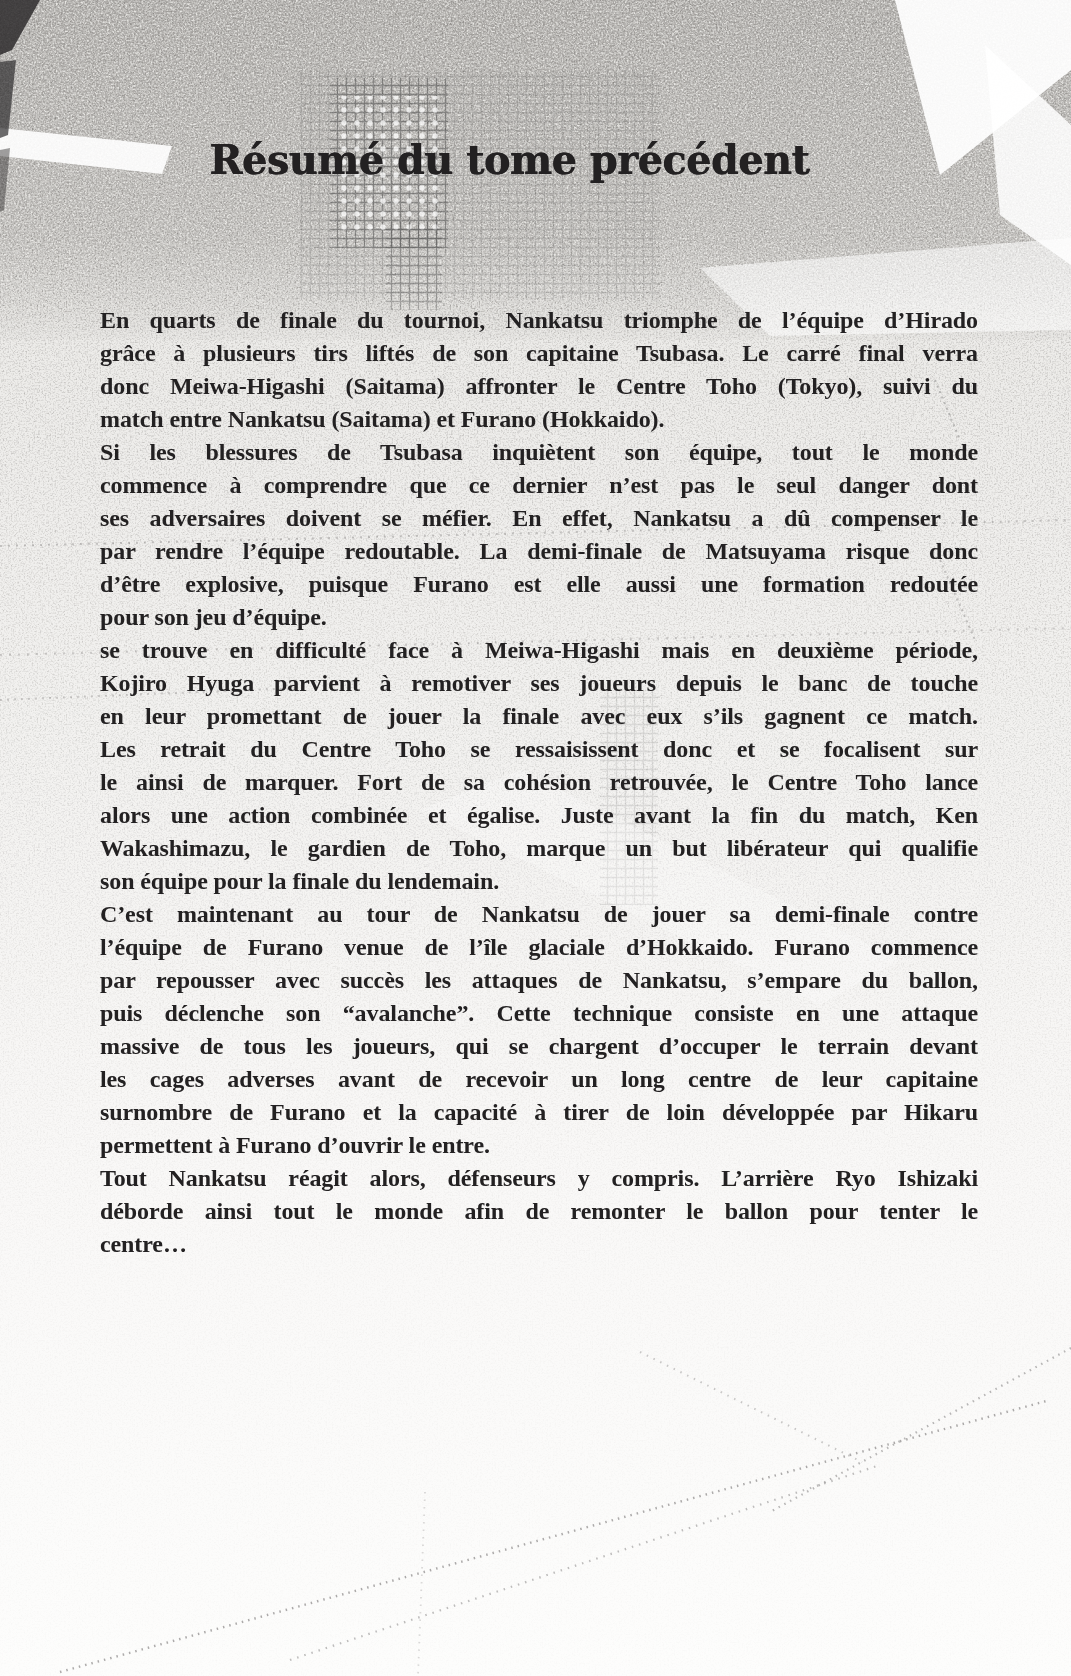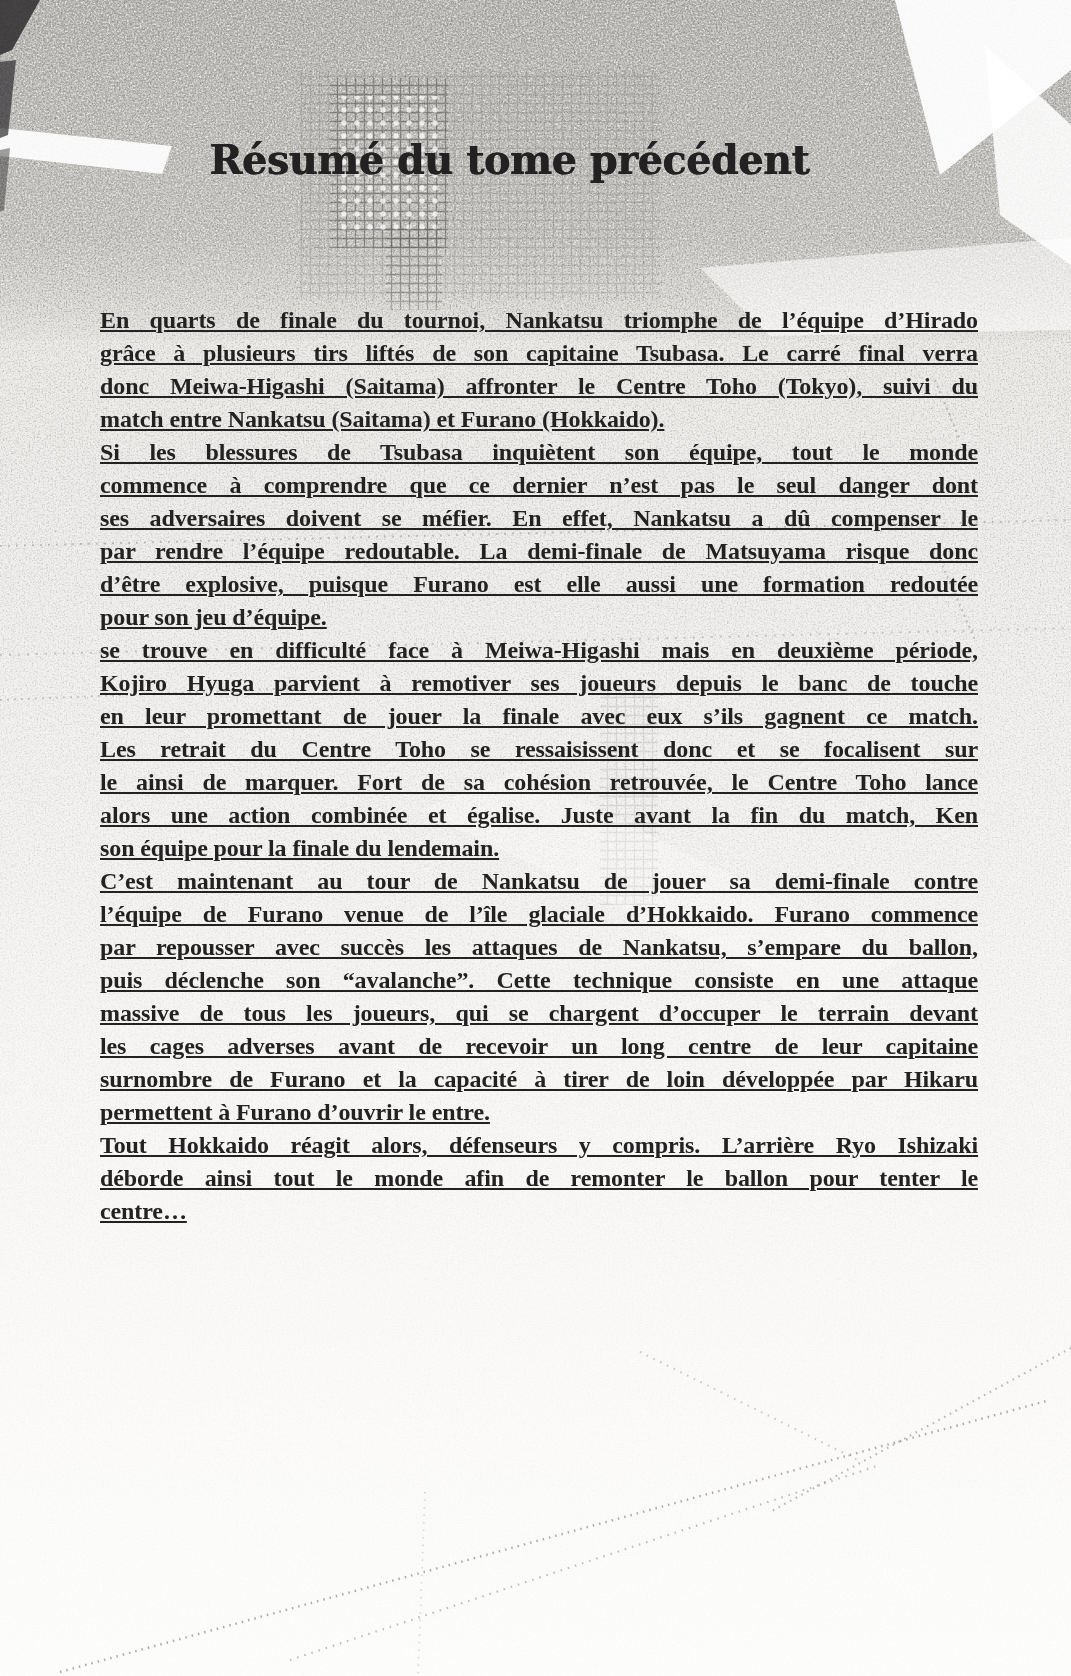--- a/index.html
+++ b/index.html
@@ -45,21 +45,21 @@
     position: absolute;
     left: 100px;
     top: 304px;
     width: 878px;
     color: var(--ink, #232122);
     font-size: 24px;
     font-weight: 700;
     line-height: 33px;
     letter-spacing: -0.1px;
   }
-  .paragraph { margin: 0; text-decoration: underline; }
+  .paragraph { margin: 0; }
   .line {
     text-align: justify;
     text-align-last: justify;
     height: 33px;
     overflow: visible;
   }
   .line.last {
     text-align-last: left;
   }
 </style>
@@ -170,32 +170,33 @@
         <div class="line">d’être explosive, puisque Furano est elle aussi une formation redoutée</div>
         <div class="line last">pour son jeu d’équipe.</div>
       </div>
       <div class="paragraph">
         <div class="line">se trouve en difficulté face à Meiwa-Higashi mais en deuxième période,</div>
         <div class="line">Kojiro Hyuga parvient à remotiver ses joueurs depuis le banc de touche</div>
         <div class="line">en leur promettant de jouer la finale avec eux s’ils gagnent ce match.</div>
         <div class="line">Les retrait du Centre Toho se ressaisissent donc et se focalisent sur</div>
         <div class="line">le ainsi de marquer. Fort de sa cohésion retrouvée, le Centre Toho lance</div>
         <div class="line">alors une action combinée et égalise. Juste avant la fin du match, Ken</div>
+        <div class="line">Wakashimazu, le gardien de Toho, marque un but libérateur qui qualifie</div>
         <div class="line last">son équipe pour la finale du lendemain.</div>
       </div>
       <div class="paragraph">
         <div class="line">C’est maintenant au tour de Nankatsu de jouer sa demi-finale contre</div>
         <div class="line">l’équipe de Furano venue de l’île glaciale d’Hokkaido. Furano commence</div>
         <div class="line">par repousser avec succès les attaques de Nankatsu, s’empare du ballon,</div>
         <div class="line">puis déclenche son “avalanche”. Cette technique consiste en une attaque</div>
         <div class="line">massive de tous les joueurs, qui se chargent d’occuper le terrain devant</div>
         <div class="line">les cages adverses avant de recevoir un long centre de leur capitaine</div>
         <div class="line">surnombre de Furano et la capacité à tirer de loin développée par Hikaru</div>
         <div class="line last">permettent à Furano d’ouvrir le entre.</div>
       </div>
       <div class="paragraph">
-        <div class="line">Tout Hokkaido réagit alors, défenseurs y compris. L’arrière Ryo Ishizaki</div>
+        <div class="line">Tout Nankatsu réagit alors, défenseurs y compris. L’arrière Ryo Ishizaki</div>
         <div class="line">déborde ainsi tout le monde afin de remonter le ballon pour tenter le</div>
         <div class="line last">centre…</div>
       </div>
     </div>
 
 </div>
 
 </body></html>

